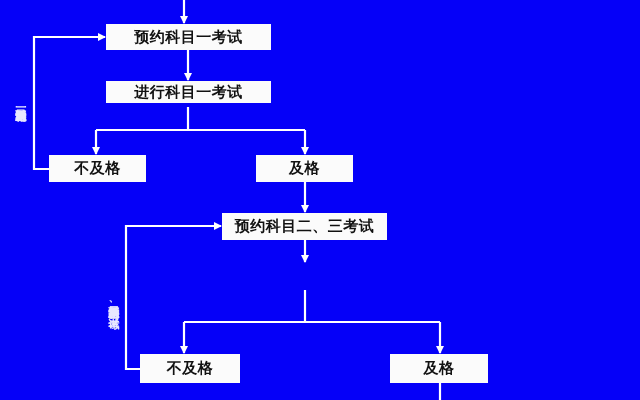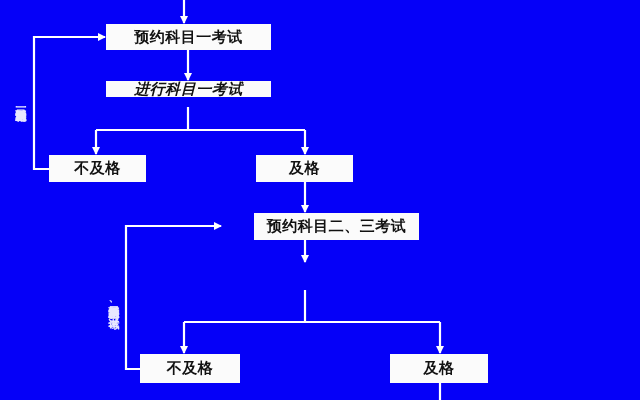--- a/index.html
+++ b/index.html
@@ -85,27 +85,27 @@
       <line x1="440" y1="322" x2="440" y2="353" marker-end="url(#arr)"></line>
 
       <polyline points="140,369 126,369 126,226 221,226" marker-end="url(#arr)"></polyline>
 
       <line x1="440" y1="383" x2="440" y2="400"></line>
     </g>
   </svg>
 
   <div class="node" style="left:106px; top:24px; width:165px; height:26px;">预约科目一考试</div>
 
-  <div class="node" style="left:106px; top:81px; width:165px; height:16px;font-style:italic;">进行科目一考试</div>
+  <div class="node" style="left:106px; top:81px; width:165px; height:22px;">进行科目一考试</div>
 
   <div class="node" style="left:49px; top:155px; width:97px; height:27px;">不及格</div>
 
   <div class="node" style="left:256px; top:155px; width:97px; height:27px;">及格</div>
 
-  <div class="node" style="left:222px; top:213px; width:165px; height:27px;margin-left:32px;">预约科目二、三考试</div>
+  <div class="node" style="left:222px; top:213px; width:165px; height:27px;">预约科目二、三考试</div>
 
 
   <div class="node" style="left:140px; top:354px; width:100px; height:29px;">不及格</div>
 
   <div class="node" style="left:390px; top:354px; width:98px; height:29px;">及格</div>
 
   <div class="vlabel" style="left:13px; top:40px; height:122px;">重新预约科目一考试</div>
 
   <div class="vlabel" style="left:106px; top:228px; height:150px;">重新预约科目二、三考试</div>
 

